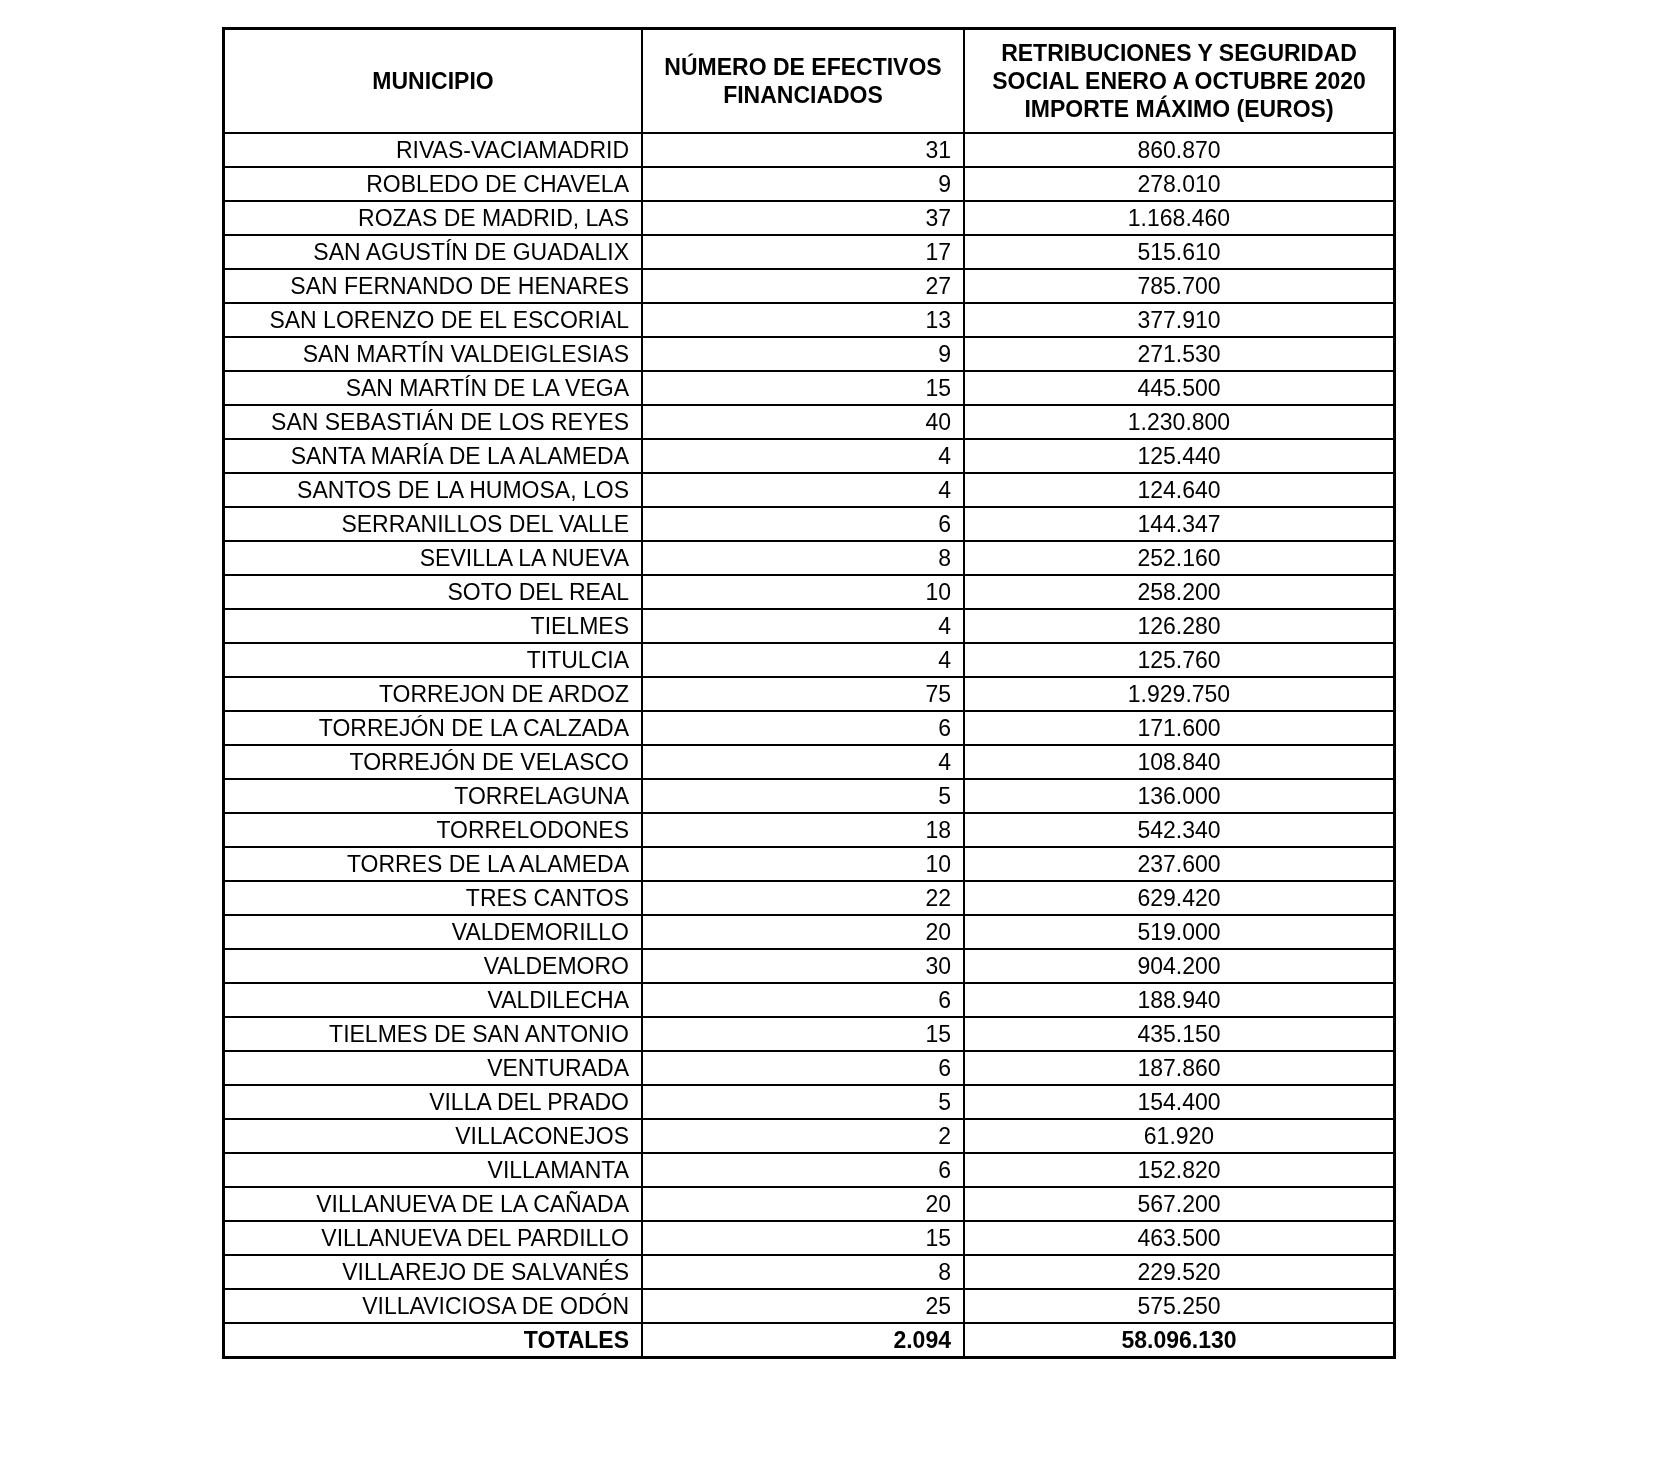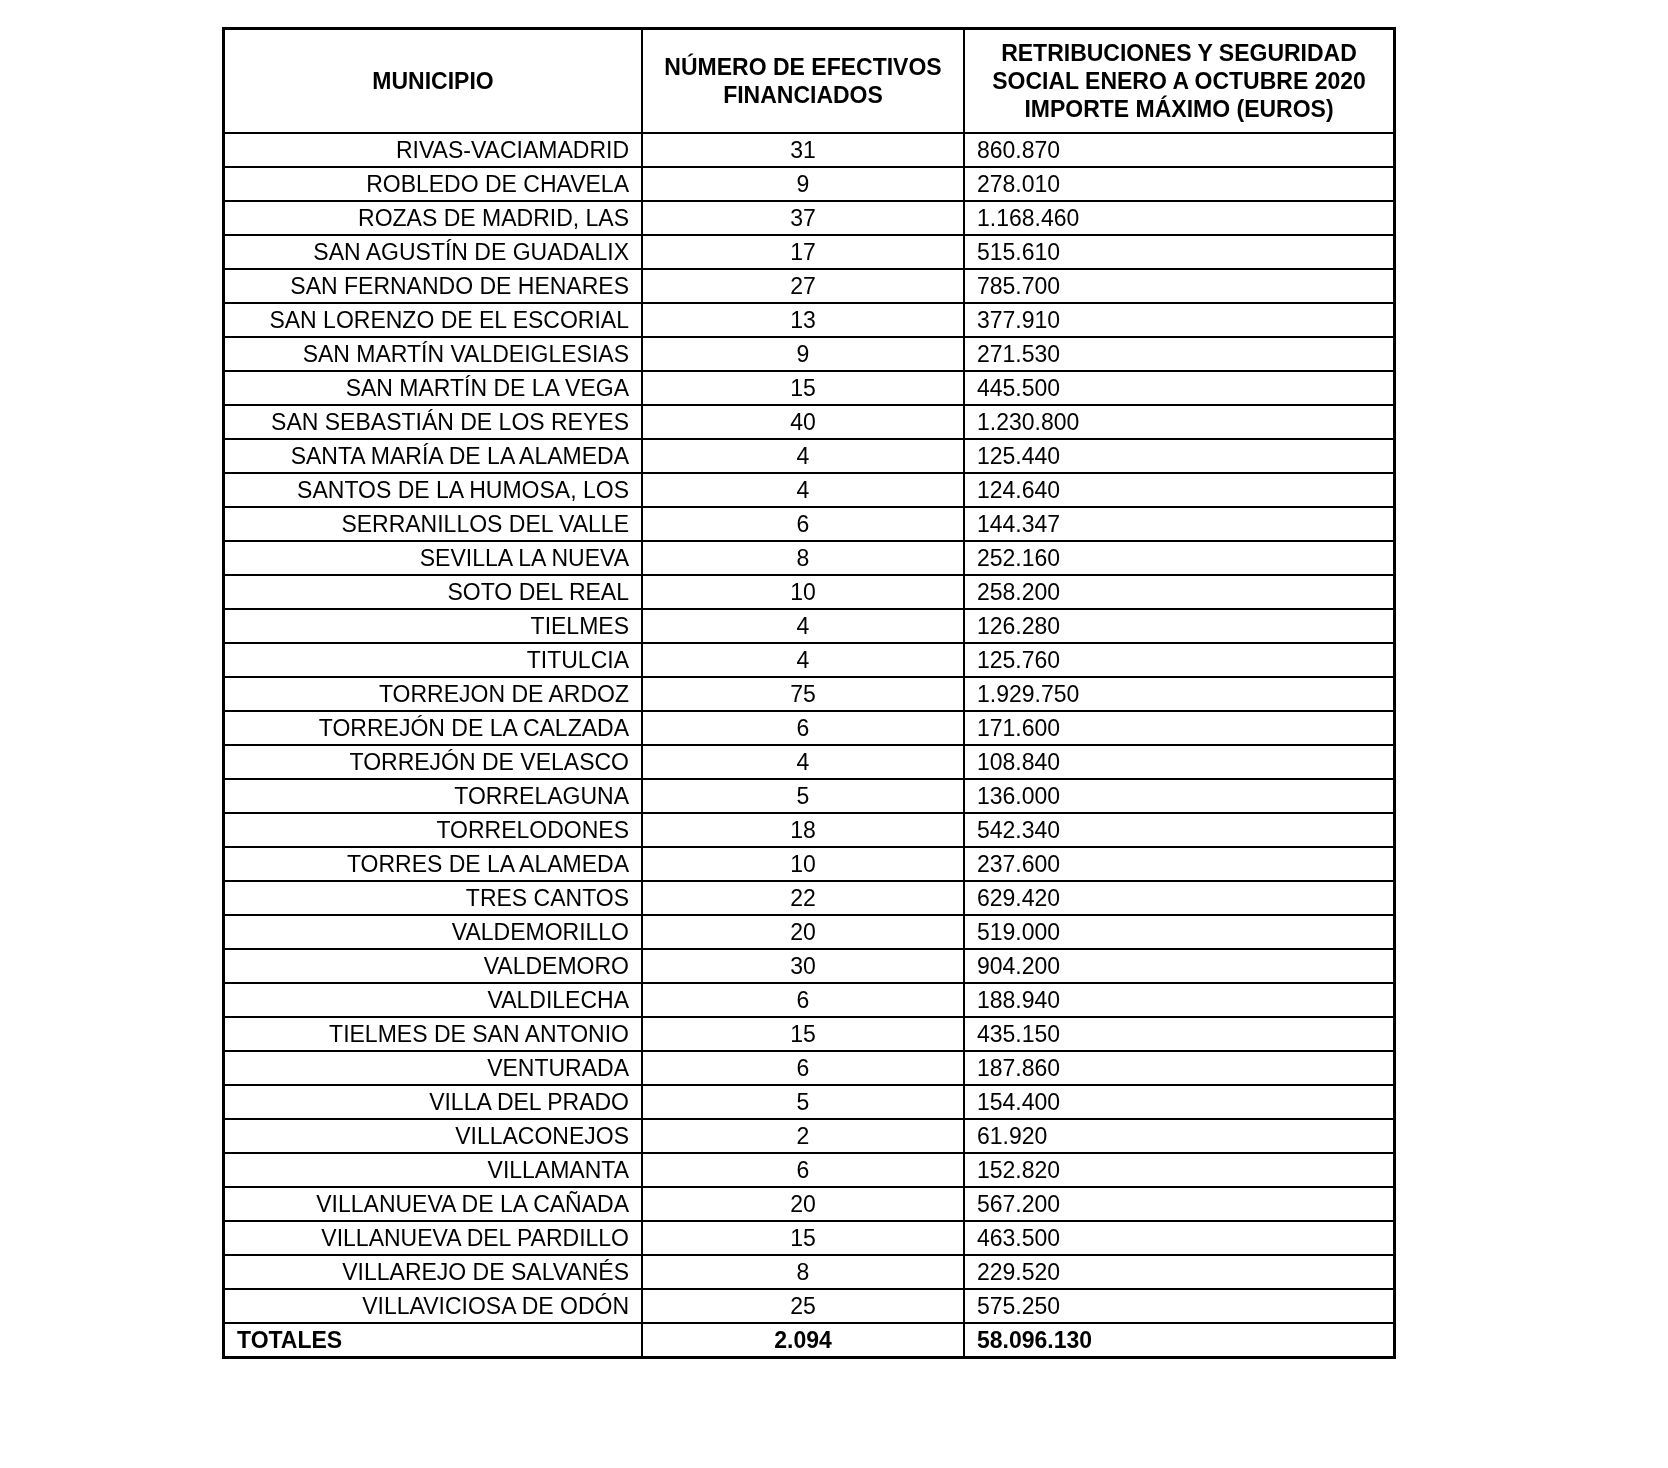--- a/index.html
+++ b/index.html
@@ -36,28 +36,28 @@
     font-weight: bold;
     text-align: center;
     line-height: 28px;
     padding: 9px 12px;
   }
   table.funding-table td {
     line-height: 24px;
     padding: 4px 12px;
   }
   .col-muni   { width: 392px; text-align: right; }
-  .col-num    { width: 296px; text-align: center; }
-  .col-amount { width: 404px; text-align: left; }
+  .col-num    { width: 296px; text-align: right; }
+  .col-amount { width: 404px; text-align: center; }
   td.col-muni { padding-left: 14px; }
   tfoot td {
     font-weight: bold;
     border-top: 3px solid #000;
   }
-  tfoot td.col-muni { text-align: left; margin-top: 20px; }
+  tfoot td.col-muni { text-align: right; margin-top: 20px; }
 </style>
 </head>
 <body>
 
 <div class="page">
   <table class="funding-table">
     <thead>
       <tr>
         <th class="col-muni">MUNICIPIO</th>
         <th class="col-num">NÚMERO DE EFECTIVOS FINANCIADOS</th>

